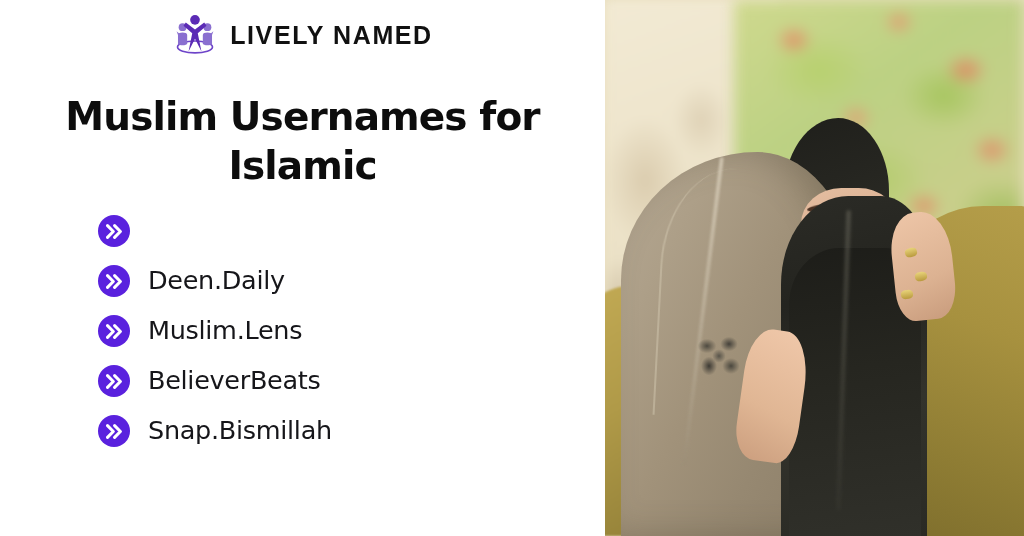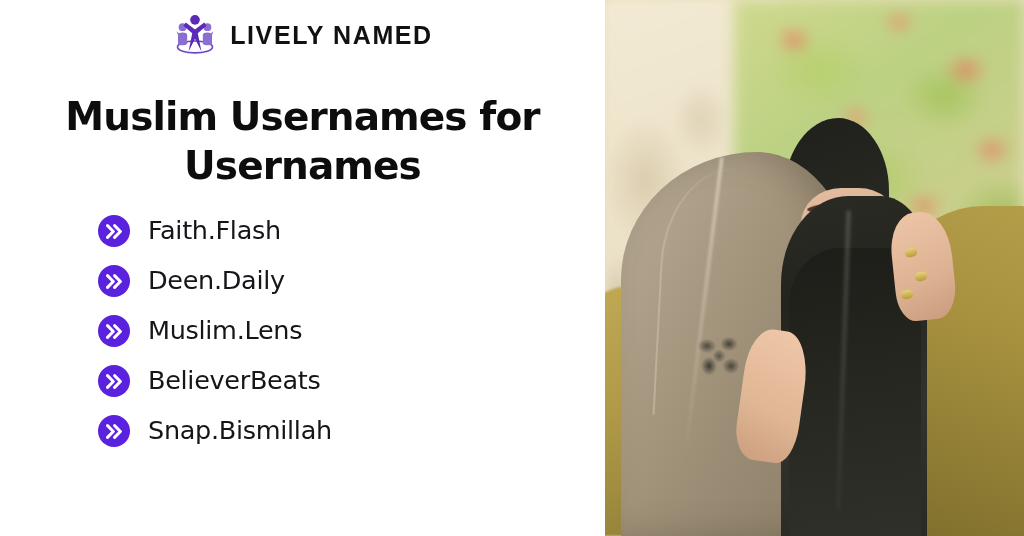--- a/index.html
+++ b/index.html
@@ -325,32 +325,31 @@
         <path d="M90 42 L78 52 L84 58 Z" fill="#8A6FD0"></path>
         <circle cx="50" cy="17" r="10.5" fill="#5B2BB5"></circle>
         <path d="M25 30 L44 46 L36 86 L50 58 L64 86 L56 46 L75 30 L70 23 L50 38 L30 23 Z" fill="#5B2BB5"></path>
       </svg>
       <span class="brand-name">LIVELY NAMED</span>
     </div>
 
     <h1 class="headline">
       <span>Muslim Usernames for</span>
       <br>
-      <span>Usernames</span>
+      <span>Islamic</span>
     </h1>
 
     <ul class="username-list">
       <li class="username-item">
         <span class="bullet">
           <svg width="17" height="15" viewBox="0 0 17 15" aria-hidden="true">
             <path d="M1.5 1.6 L7.3 7.5 L1.5 13.4" fill="none" stroke="#ffffff" stroke-width="3" stroke-linecap="round" stroke-linejoin="round"></path>
             <path d="M8.6 1.6 L14.4 7.5 L8.6 13.4" fill="none" stroke="#ffffff" stroke-width="3" stroke-linecap="round" stroke-linejoin="round"></path>
           </svg>
         </span>
-        <span class="username-label">Faith.Flash</span>
       </li>
       <li class="username-item">
         <span class="bullet">
           <svg width="17" height="15" viewBox="0 0 17 15" aria-hidden="true">
             <path d="M1.5 1.6 L7.3 7.5 L1.5 13.4" fill="none" stroke="#ffffff" stroke-width="3" stroke-linecap="round" stroke-linejoin="round"></path>
             <path d="M8.6 1.6 L14.4 7.5 L8.6 13.4" fill="none" stroke="#ffffff" stroke-width="3" stroke-linecap="round" stroke-linejoin="round"></path>
           </svg>
         </span>
         <span class="username-label">Deen.Daily</span>
       </li>

